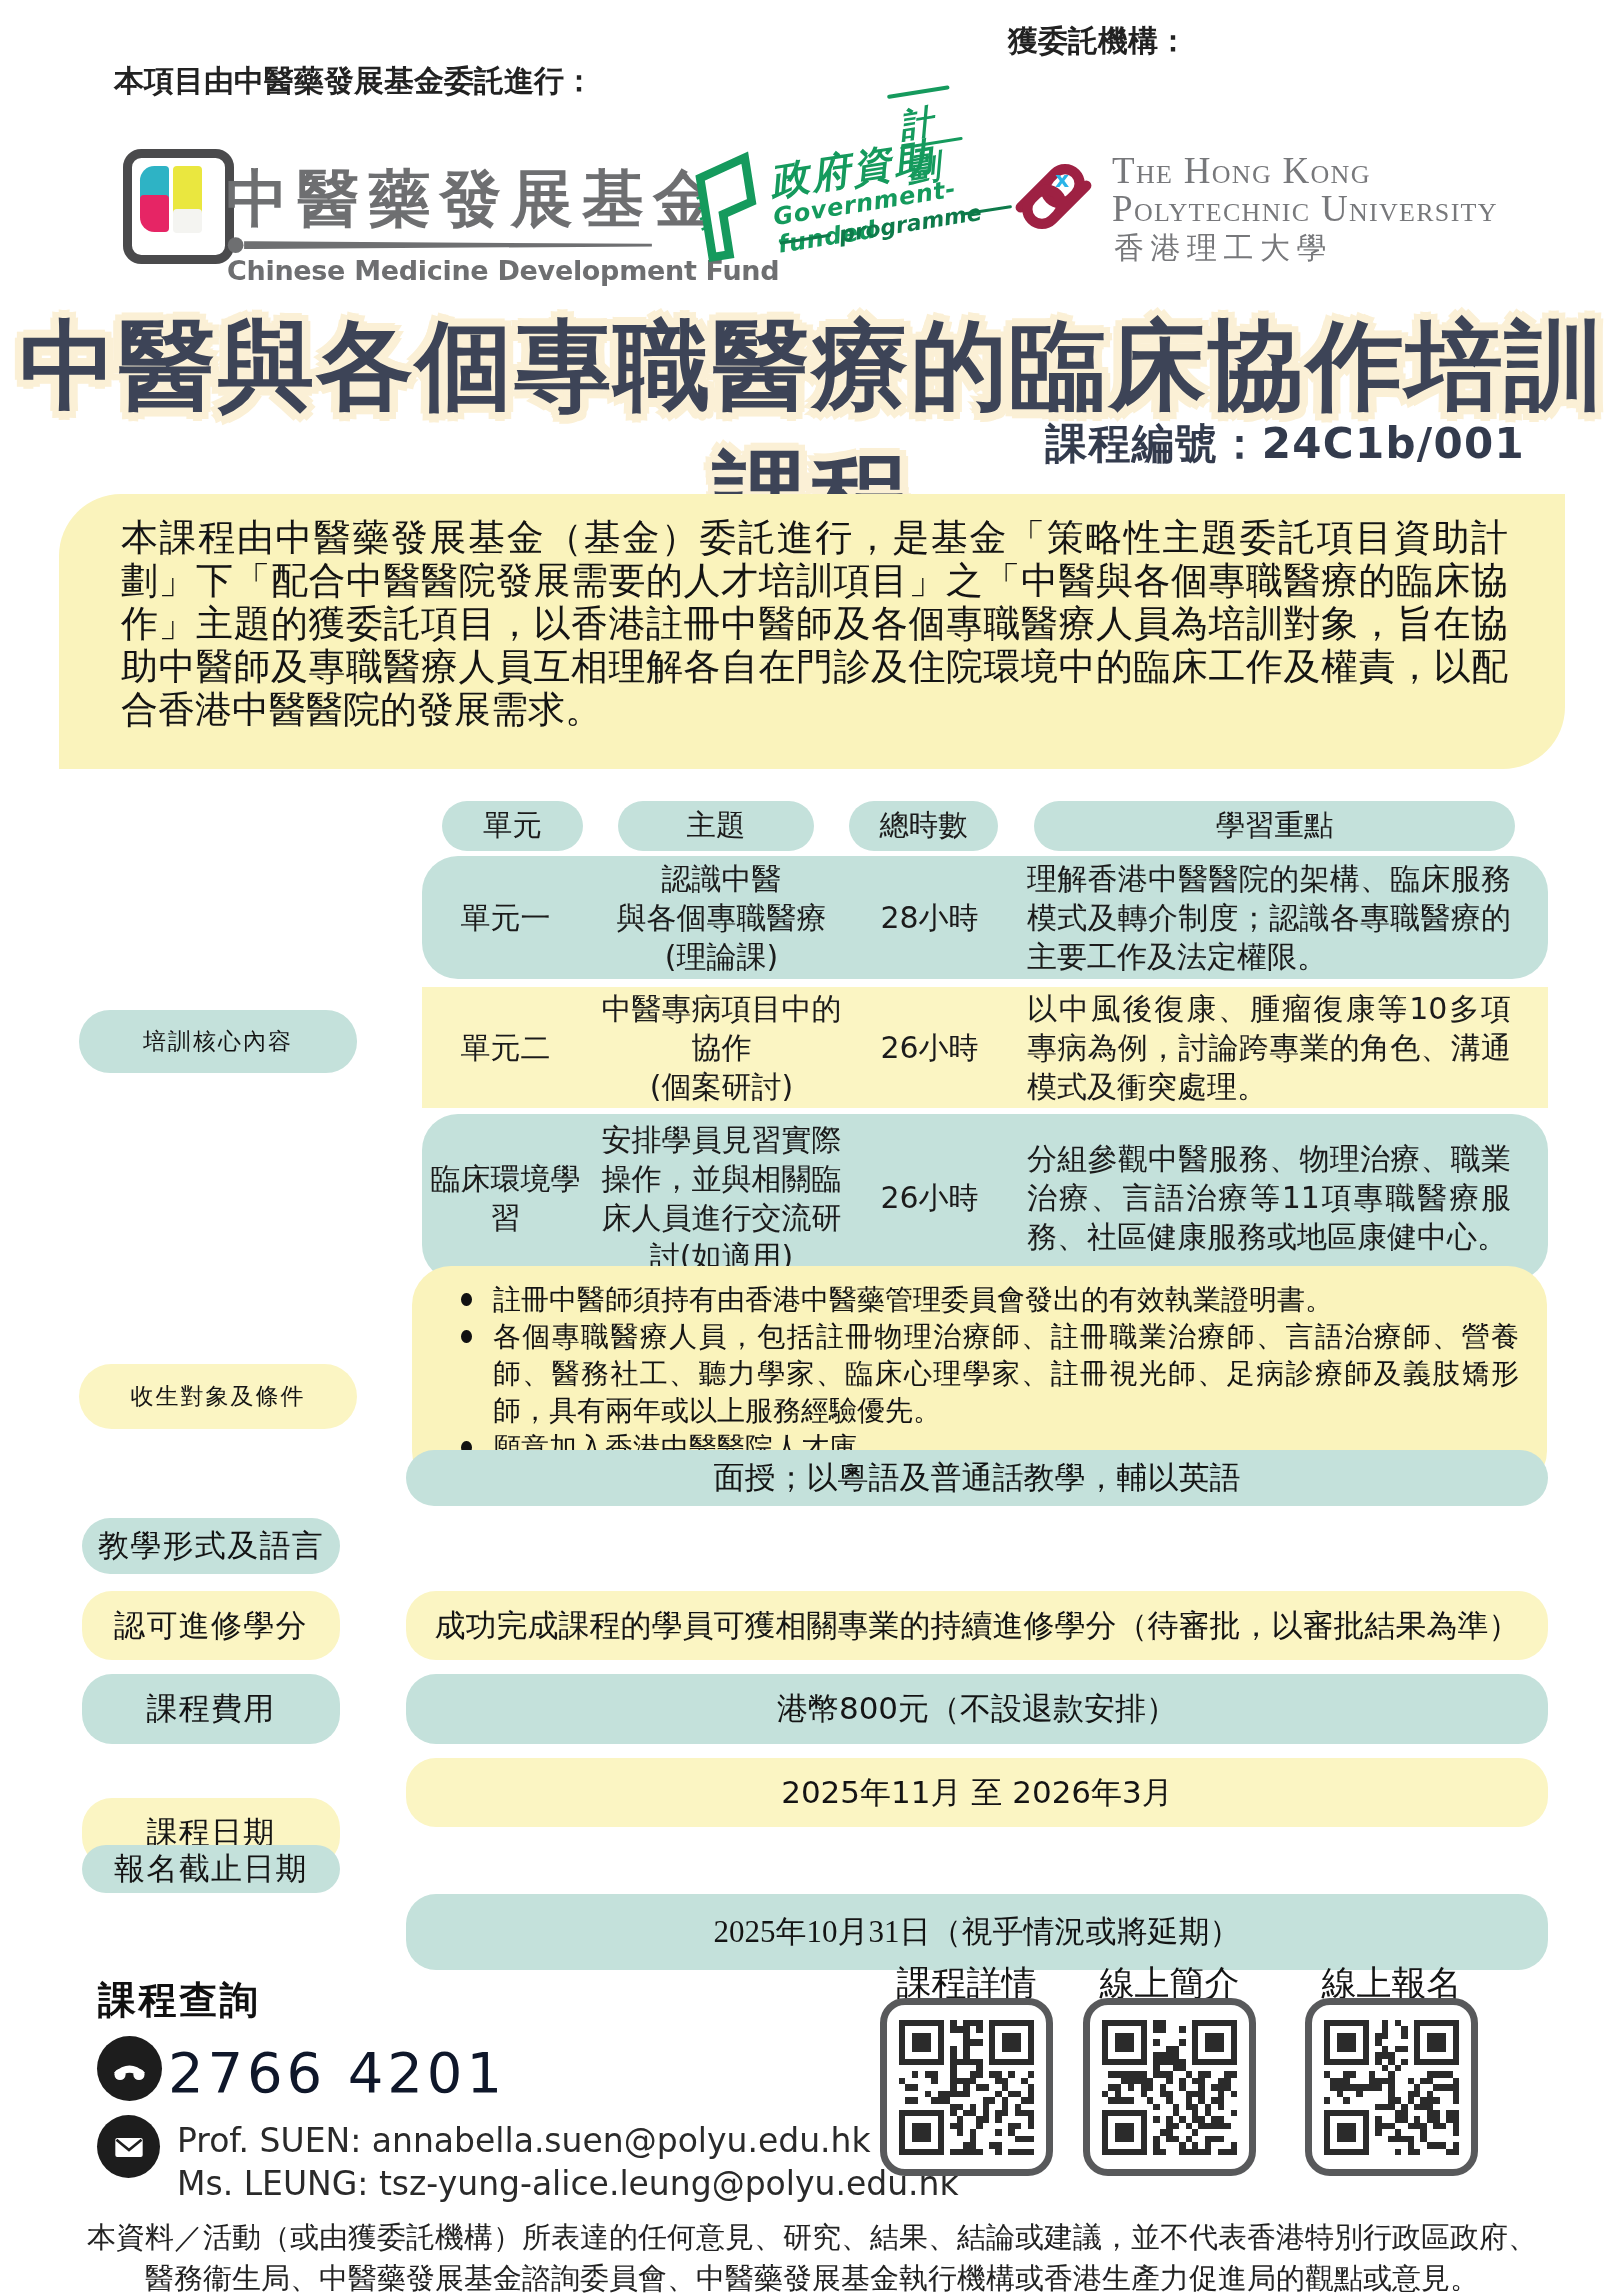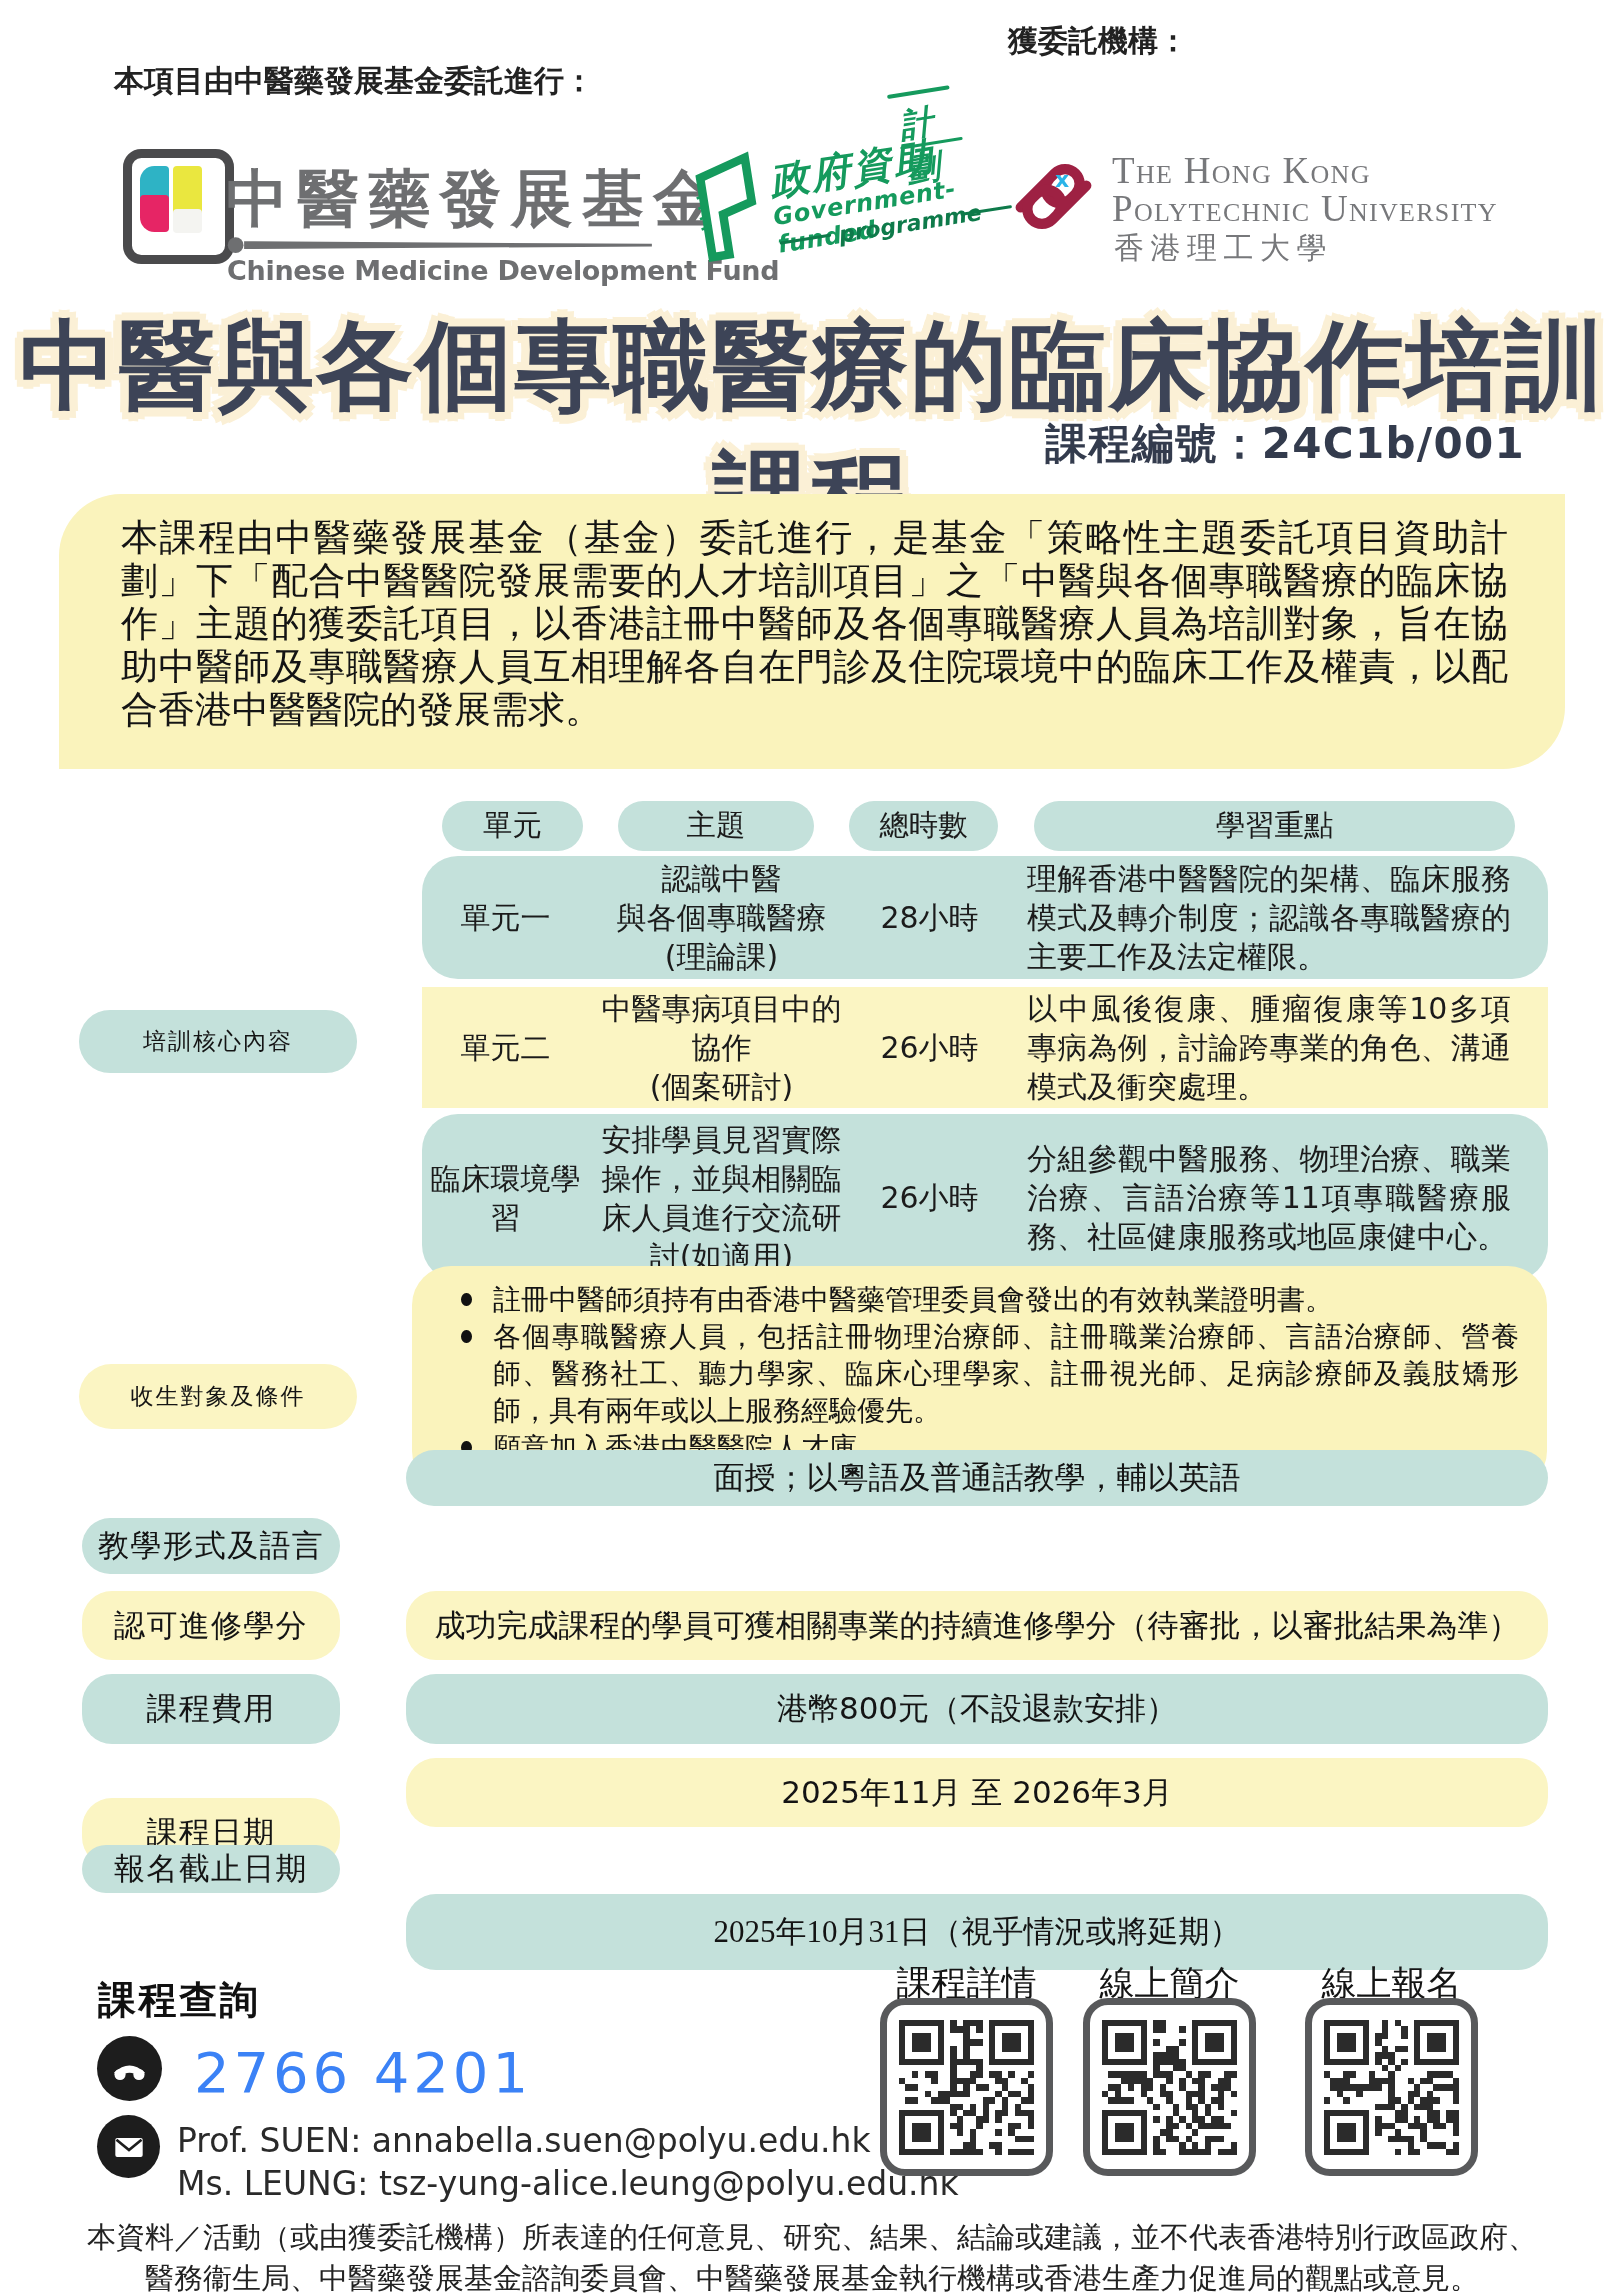--- a/index.html
+++ b/index.html
@@ -79,21 +79,21 @@
               font-size:31px;letter-spacing:1.3px;color:#141414;border-radius:30px;}
   .info-bar{left:406px;width:1142px;display:flex;align-items:center;justify-content:center;
             font-size:31px;color:#141414;border-radius:30px;}
   .teal{background:#c4e1db;}
   .yellow{background:#fbf5c3;}
 
   
   .enquiry-title{left:98px;top:1975px;font-size:38px;font-weight:800;color:#101010;letter-spacing:2.6px;}
   .cicon{width:65px;height:65px;border-radius:50%;background:#1d1d1d;display:flex;
          align-items:center;justify-content:center;}
-  .phone-num{left:194px;top:2040px;font-size:56px;color:#3b82f6;letter-spacing:3.9px;}
+  .phone-num{left:168px;top:2040px;font-size:56px;color:#0f172a;letter-spacing:3.9px;}
   .emails{left:177px;top:2119px;font-size:33px;line-height:43px;color:#2a2a2a;}
 
   
   .qr-label{top:1960px;width:173px;text-align:center;font-size:35px;color:#141414;}
   .qr-box{top:1998px;width:173px;height:178px;border:7.9px solid #58595b;border-radius:25px;
           background:#fff;box-sizing:border-box;display:flex;align-items:center;justify-content:center;}
   .qr-box svg{width:135px;height:135px;}
 
   
   .footer{left:79px;top:2217px;width:1466px;text-align:center;font-size:29px;line-height:41px;color:#222;}

